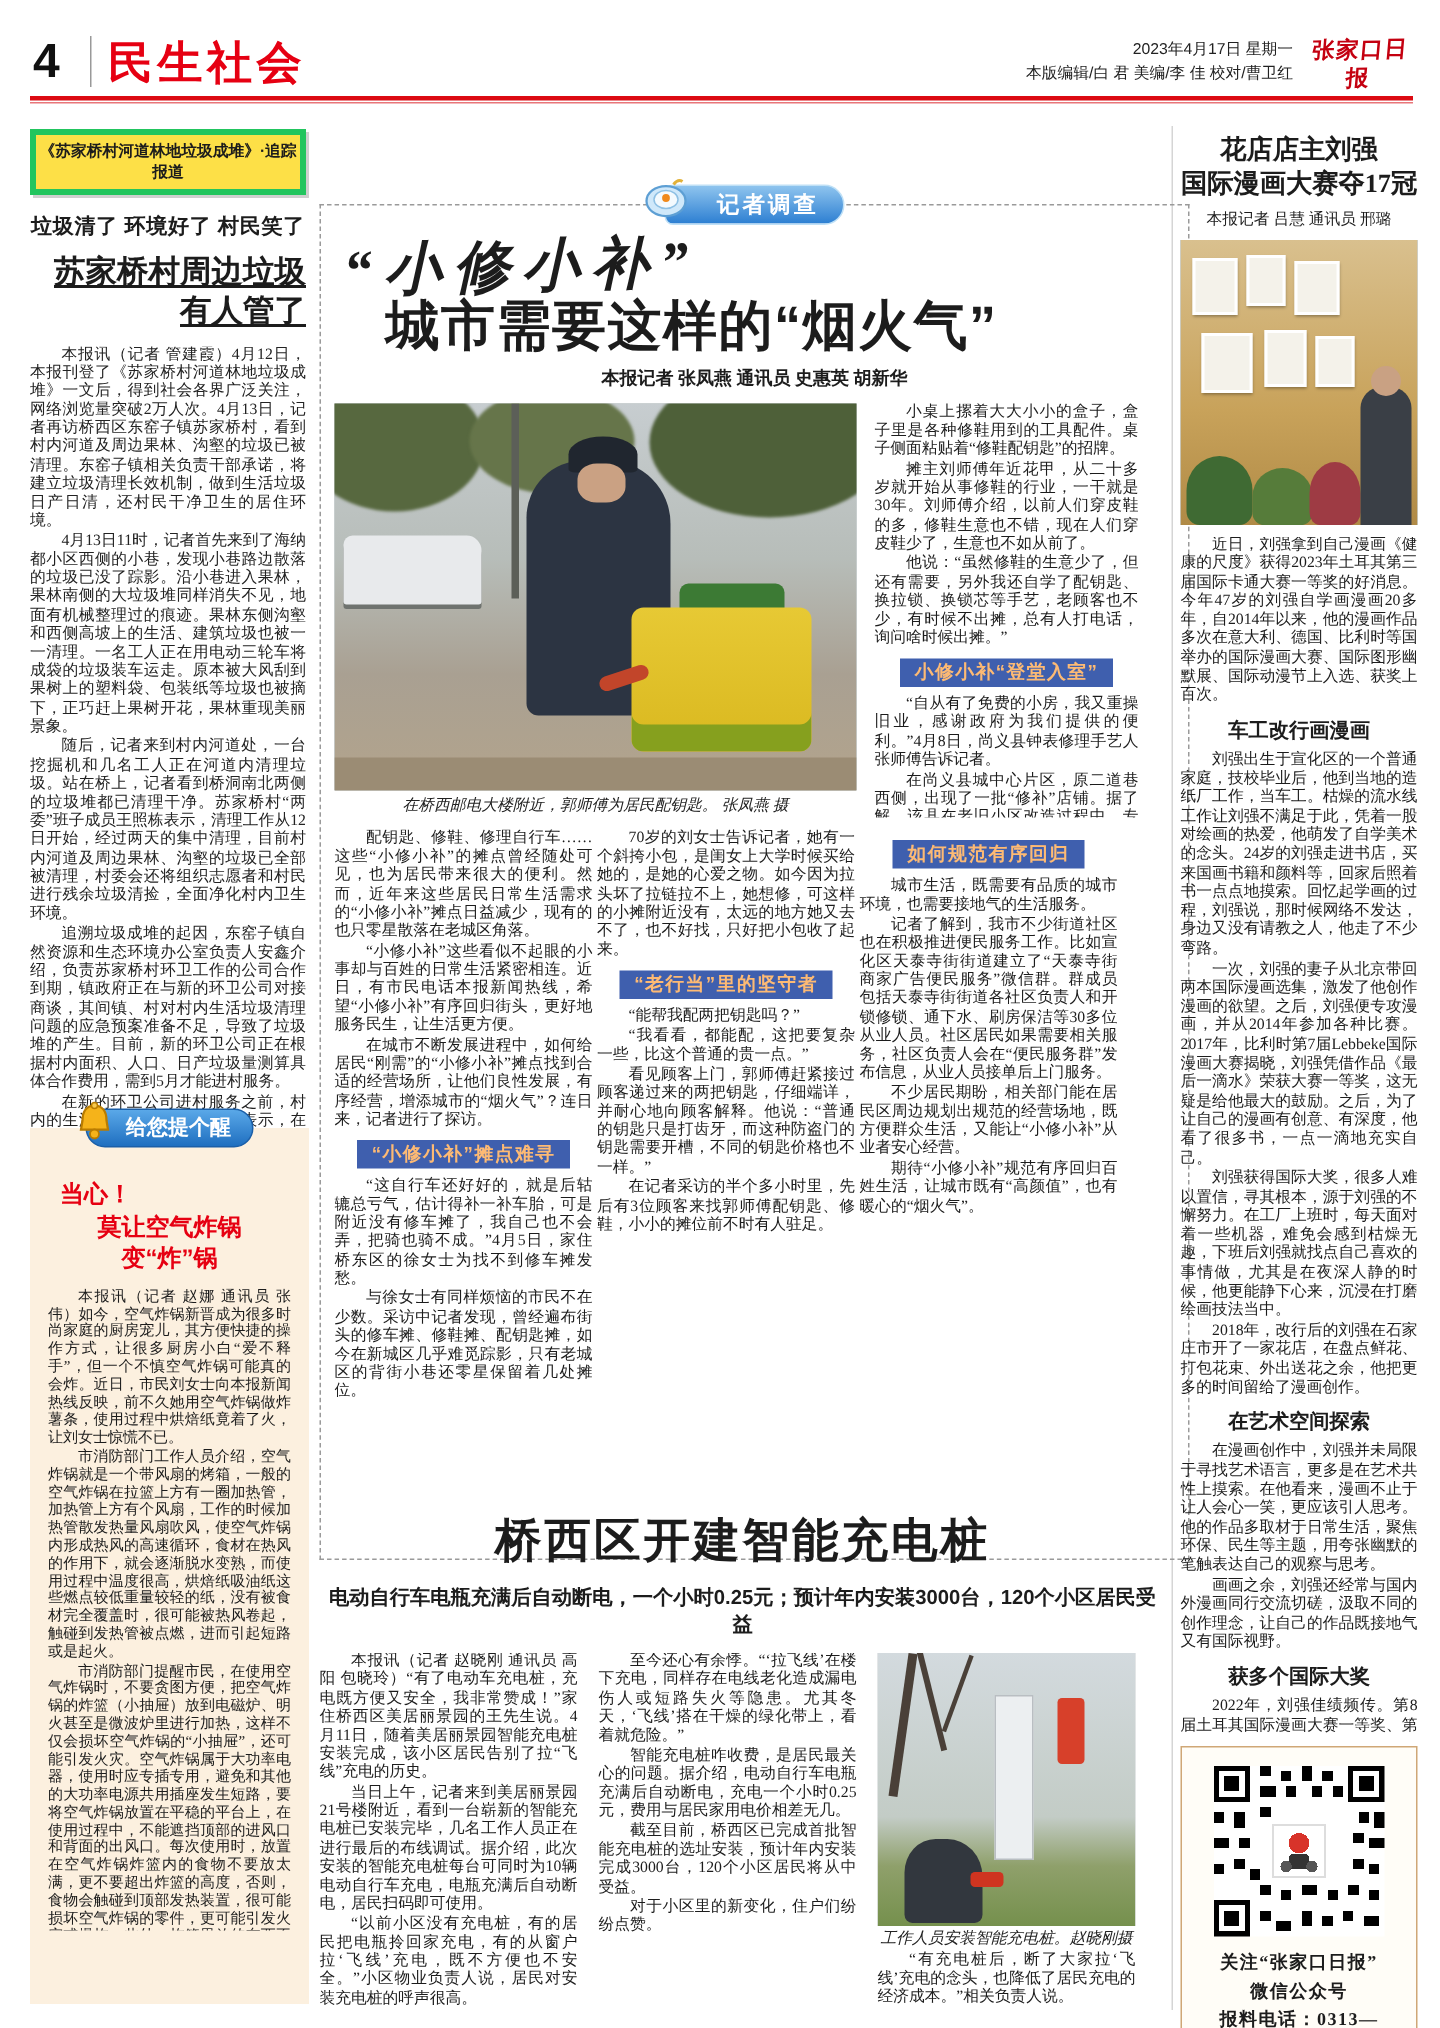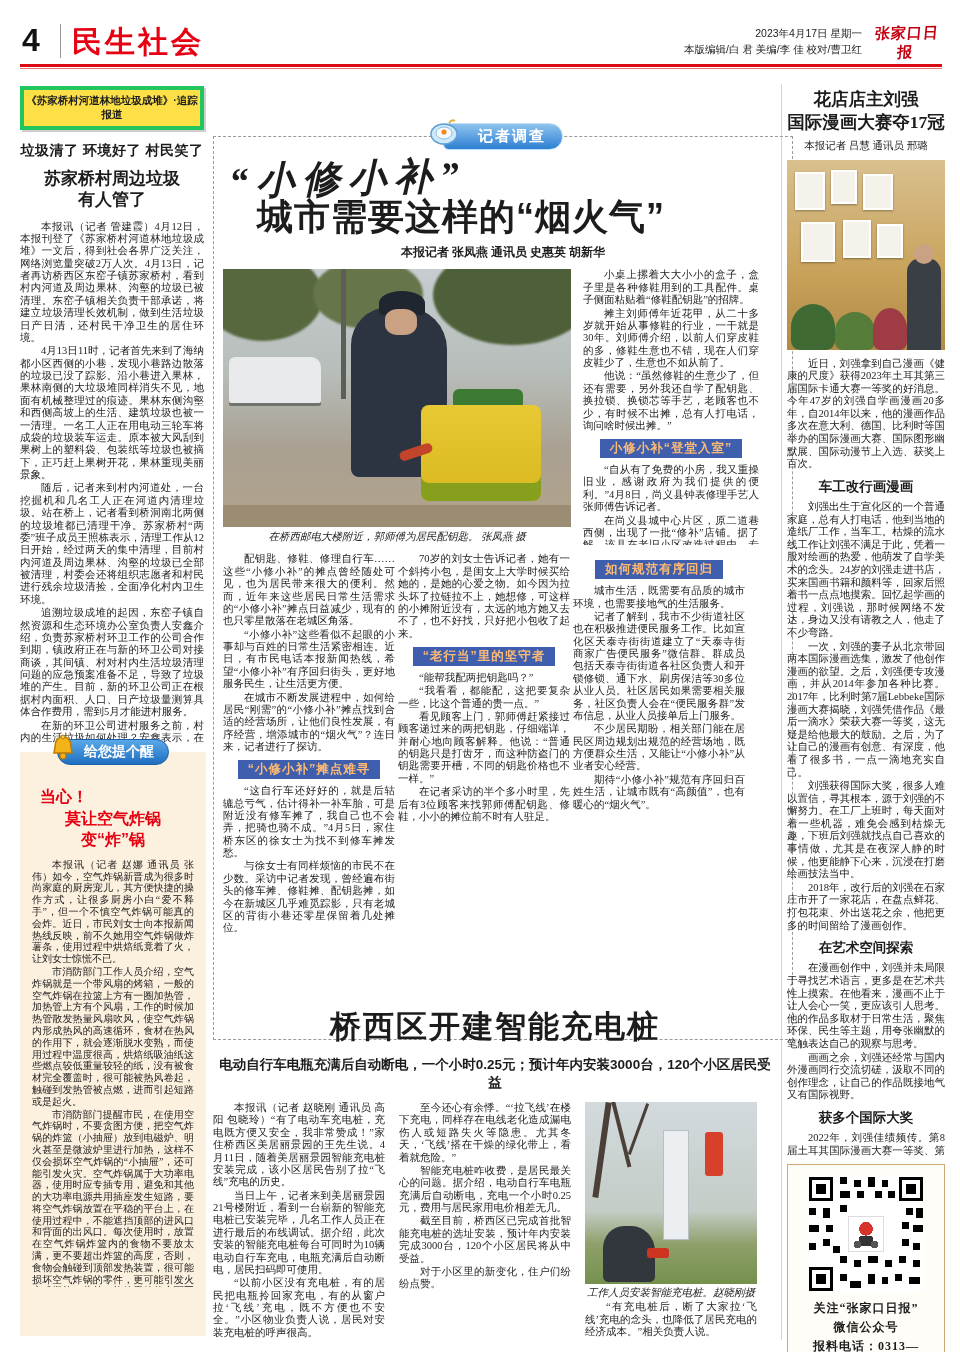--- a/index.html
+++ b/index.html
@@ -24,21 +24,21 @@
     border-top:3px solid #dc0a12; border-bottom:1px solid #e8767a; }
 
   
   .vrule { position:absolute; top:84px; width:1px; height:1256px; background:#d5d5d5; }
 
   
   .leftcol { position:absolute; left:20px; top:86px; width:184px; }
   .trace-tag { border:4px solid #22c55e; background:#fde047; box-shadow:2px 2px 0 #cfcfcf;
     font-size:10.5px; font-weight:bold; text-align:center; padding:4px 2px; }
   .kicker { margin-top:12px; text-align:center; font-weight:bold; font-size:14px; letter-spacing:0.5px; }
-  .l-title { margin-top:8px; text-align:center; font-weight:bold; font-size:17px; line-height:1.25; }
+  .l-title { margin-top:8px; text-align:right; font-weight:bold; font-size:21px; line-height:1.25;text-decoration:underline; }
   .bodytext { margin-top:10px; font-size:10.5px; line-height:1.18; text-align:justify; color:#222; }
   .bodytext p { text-indent:2em; margin-bottom:1px; }
   .left-body { height:522px; overflow:hidden; }
 
   
   .reminder { position:absolute; left:20px; top:752px; width:186px; height:584px;
     background:#fcf0df; padding:34px 12px 10px 12px; }
   .reminder-badge { position:absolute; left:50%; transform:translateX(-50%); top:-13px;
     background:linear-gradient(#5aa8e8,#1f6fc0); border:1px solid #1b5fa8; border-radius:13px;
     color:#fff; font-weight:bold; font-size:14px; padding:3px 14px 3px 26px; white-space:nowrap; }
@@ -301,21 +301,21 @@
       <div class="fw-plant" style="left:4px;bottom:0;width:44px;height:46px;background:#3f6a33;"></div>
       <div class="fw-plant" style="left:48px;bottom:0;width:40px;height:38px;background:#567c3a;"></div>
       <div class="fw-plant" style="left:86px;bottom:0;width:34px;height:42px;background:#9e3b44;"></div>
       <div class="fw-person"></div>
       <div class="fw-head"></div>
     </div>
 
     <div class="r-body">
       <p>近日，刘强拿到自己漫画《健康的尺度》获得2023年土耳其第三届国际卡通大赛一等奖的好消息。今年47岁的刘强自学画漫画20多年，自2014年以来，他的漫画作品多次在意大利、德国、比利时等国举办的国际漫画大赛、国际图形幽默展、国际动漫节上入选、获奖上百次。</p>
       <span class="r-subhead">车工改行画漫画</span>
-      <p>刘强出生于宣化区的一个普通家庭，总有人打电话，他到当地的造纸厂工作，当车工。枯燥的流水线工作让刘强不满足于此，凭着一股对绘画的热爱，他萌发了自学美术的念头。24岁的刘强走进书店，买来国画书籍和颜料等，回家后照着书一点点地摸索。回忆起学画的过程，刘强说，那时候网络不发达，身边又没有请教之人，他走了不少弯路。</p>
+      <p>刘强出生于宣化区的一个普通家庭，技校毕业后，他到当地的造纸厂工作，当车工。枯燥的流水线工作让刘强不满足于此，凭着一股对绘画的热爱，他萌发了自学美术的念头。24岁的刘强走进书店，买来国画书籍和颜料等，回家后照着书一点点地摸索。回忆起学画的过程，刘强说，那时候网络不发达，身边又没有请教之人，他走了不少弯路。</p>
       <p>一次，刘强的妻子从北京带回两本国际漫画选集，激发了他创作漫画的欲望。之后，刘强便专攻漫画，并从2014年参加各种比赛。2017年，比利时第7届Lebbeke国际漫画大赛揭晓，刘强凭借作品《最后一滴水》荣获大赛一等奖，这无疑是给他最大的鼓励。之后，为了让自己的漫画有创意、有深度，他看了很多书，一点一滴地充实自己。</p>
       <p>刘强获得国际大奖，很多人难以置信，寻其根本，源于刘强的不懈努力。在工厂上班时，每天面对着一些机器，难免会感到枯燥无趣，下班后刘强就找点自己喜欢的事情做，尤其是在夜深人静的时候，他更能静下心来，沉浸在打磨绘画技法当中。</p>
       <p>2018年，改行后的刘强在石家庄市开了一家花店，在盘点鲜花、打包花束、外出送花之余，他把更多的时间留给了漫画创作。</p>
       <span class="r-subhead">在艺术空间探索</span>
       <p>在漫画创作中，刘强并未局限于寻找艺术语言，更多是在艺术共性上摸索。在他看来，漫画不止于让人会心一笑，更应该引人思考。他的作品多取材于日常生活，聚焦环保、民生等主题，用夸张幽默的笔触表达自己的观察与思考。</p>
       <p>画画之余，刘强还经常与国内外漫画同行交流切磋，汲取不同的创作理念，让自己的作品既接地气又有国际视野。</p>
       <span class="r-subhead">获多个国际大奖</span>
       <p>2022年，刘强佳绩频传。第8届土耳其国际漫画大赛一等奖、第5届科索沃国际漫画展一等奖……今年以来，他的作品又在多项国际赛事中入选获奖。多年来，刘强已在国际漫画大赛中夺得17个冠军。</p>
 
     </div>

